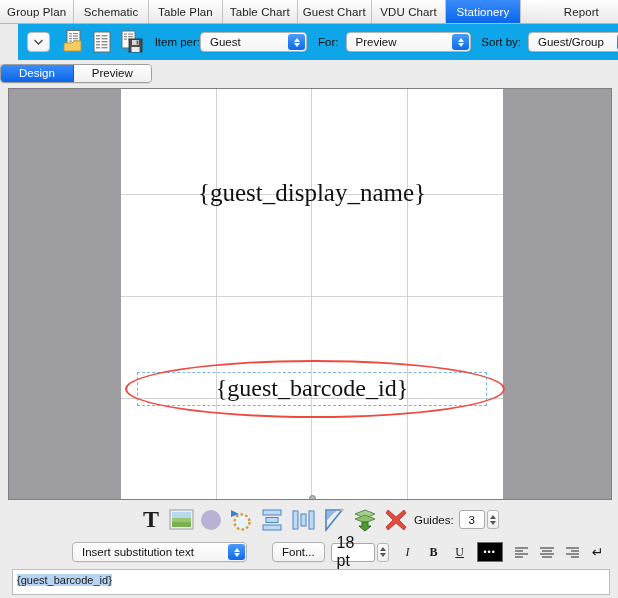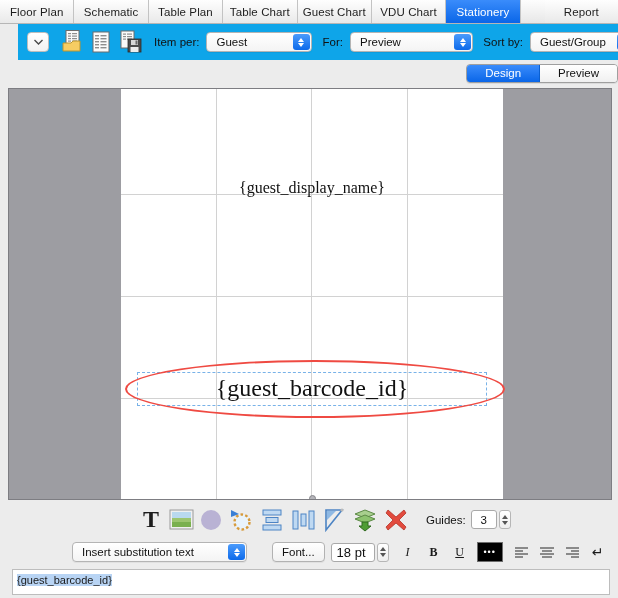--- a/index.html
+++ b/index.html
@@ -70,21 +70,21 @@
   .popup .arrows i {
     display: block; width: 0; height: 0;
     border-left: 3.5px solid transparent; border-right: 3.5px solid transparent;
   }
   .popup .arrows i.up { border-bottom: 4px solid #fff; }
   .popup .arrows i.dn { border-top: 4px solid #fff; }
 
   
   .segrow {
     position: absolute; left: 0; top: 62px; width: 618px; height: 22px;
-    display: flex; align-items: center; justify-content: flex-end;
+    display: flex; align-items: center; justify-content: flex-start;
   }
   .seg {
     display: flex; height: 19px;
     border: 1px solid #9f9f9f; border-radius: 4px; overflow: hidden;
     box-shadow: 0 1px 0 rgba(0,0,0,0.07);
   }
   .seg div {
     display: flex; align-items: center; justify-content: center;
     font-size: 11.5px; padding: 0 18px; cursor: default;
     background: linear-gradient(#ffffff, #f0f0f0); color: #111;
@@ -106,21 +106,21 @@
     background: #ffffff;
   }
   .vguide { position: absolute; top: 0; bottom: 0; width: 1px; background: #d2d2d2; }
   .hguide { position: absolute; left: 0; right: 0; height: 1px; background: #d2d2d2; }
 
   .fieldtext {
     position: absolute; width: 100%; text-align: center;
     font-family: "Liberation Serif", serif;
     color: #111; white-space: nowrap;
   }
-  #displayName { top: 90px; font-size: 16px; }
+  #displayName { top: 90px; font-size: 25px; }
 
   .selbox {
     position: absolute;
     border: 1.5px dashed #78b2e8;
     background: rgba(255,255,255,0);
   }
   .redoval {
     position: absolute;
     border: 2.2px solid #ef4a42;
     border-radius: 50% / 50%;
@@ -166,21 +166,21 @@
   .btn {
     background: linear-gradient(#ffffff, #f1f1f1);
     border: 1px solid #b2b2b2; border-radius: 4px;
     height: 20px; font-size: 11.5px; color: #111;
     display: flex; align-items: center; justify-content: center;
     padding: 0 9px; cursor: default;
     box-shadow: 0 1px 0 rgba(0,0,0,0.05);
   }
   .txtfield {
     background: #fff; border: 1px solid #a9a9a9; border-radius: 3px;
-    height: 19px; font-size: 13px; color: #111;
+    height: 19px; font-size: 16px; color: #111;
     display: flex; align-items: center; padding: 0 5px;
   }
   .fmtglyph {
     width: 20px; height: 20px; display: flex; align-items: center; justify-content: center;
     font-size: 12px; color: #1a1a1a; cursor: default;
     font-family: "Liberation Serif", serif;
   }
   .colorwell {
     width: 26px; height: 20px; background: #000;
     border: 1px solid #6d6d6d;
@@ -204,21 +204,21 @@
     font-family: "Liberation Sans", sans-serif;
   }
 </style>
 </head>
 <body>
 
 <div id="app">
 
   <div class="tabbar">
     <div class="tab">
-        <span>Floor Plan</span>
+        <span>Group Plan</span>
       </div>
     <div class="tab">
         <span>Schematic</span>
       </div>
     <div class="tab">
         <span>Table Plan</span>
       </div>
     <div class="tab">
         <span>Table Chart</span>
       </div>
@@ -292,21 +292,21 @@
           <rect x="9" y="10" width="13" height="13" fill="#4c4c4c" stroke="#2b2b2b" stroke-width="0.8"></rect>
           <rect x="12" y="11" width="7" height="5" fill="#d8d8d8"></rect>
           <rect x="16.5" y="11.5" width="2" height="4" fill="#6b6b6b"></rect>
           <rect x="11.5" y="18" width="8" height="5" fill="#ededed"></rect>
         </svg>
       </div>
     </div>
 
     <span class="label" style="margin-left:9px">Item per:</span>
 
-    <div class="popup" style="margin-left:7px; width:112px">
+    <div class="popup" style="margin-left:0; width:112px">
       <span>Guest</span>
       <span class="arrows">
           <i class="up"></i>
           <i class="dn"></i>
         </span>
     </div>
 
     <span class="label" style="margin-left:11px">For:</span>
 
     <div class="popup" style="margin-left:7px; width:132px">
@@ -419,21 +419,21 @@
         <path d="M10 14 L16 14 L16 18 L19 18 L13 23 L7 18 L10 18 Z" fill="#4f9d35" stroke="#2f6a1e"></path>
       </svg>
     </div>
 
     <div class="tool" style="width:32px">
       <svg width="24" height="24" viewBox="0 0 24 24">
         <path d="M4 2 L12 9 L20 2 L22 5 L15 12 L22 19 L20 22 L12 15 L4 22 L2 19 L9 12 L2 5 Z" fill="#e24b3e" stroke="#b43226" stroke-width="0.8"></path>
       </svg>
     </div>
 
-    <span class="label" style="margin-left:14px">Guides:</span>
+    <span class="label" style="margin-left:2px">Guides:</span>
     <div class="stepfield" style="margin-left:5px">
       <span>3</span>
     </div>
     <div class="stepper">
         <i class="up"></i>
         <i class="dn"></i>
       </div>
   </div>
 
   <div class="formatbar">

